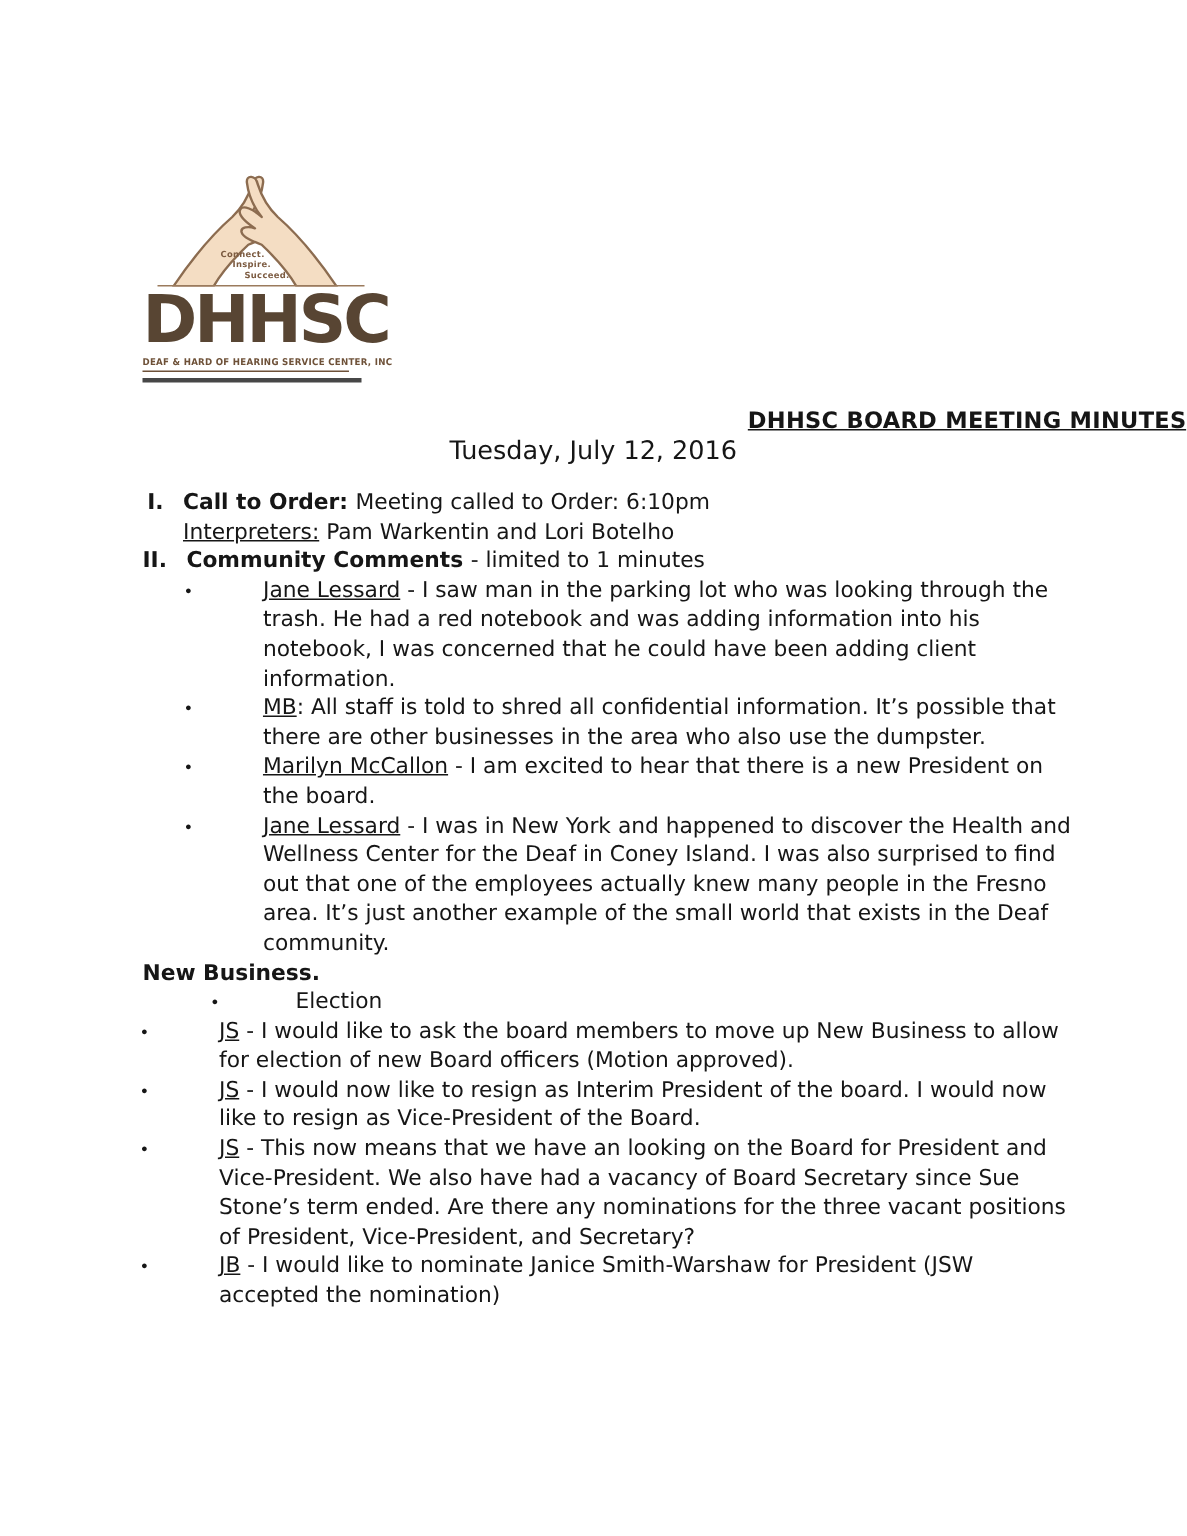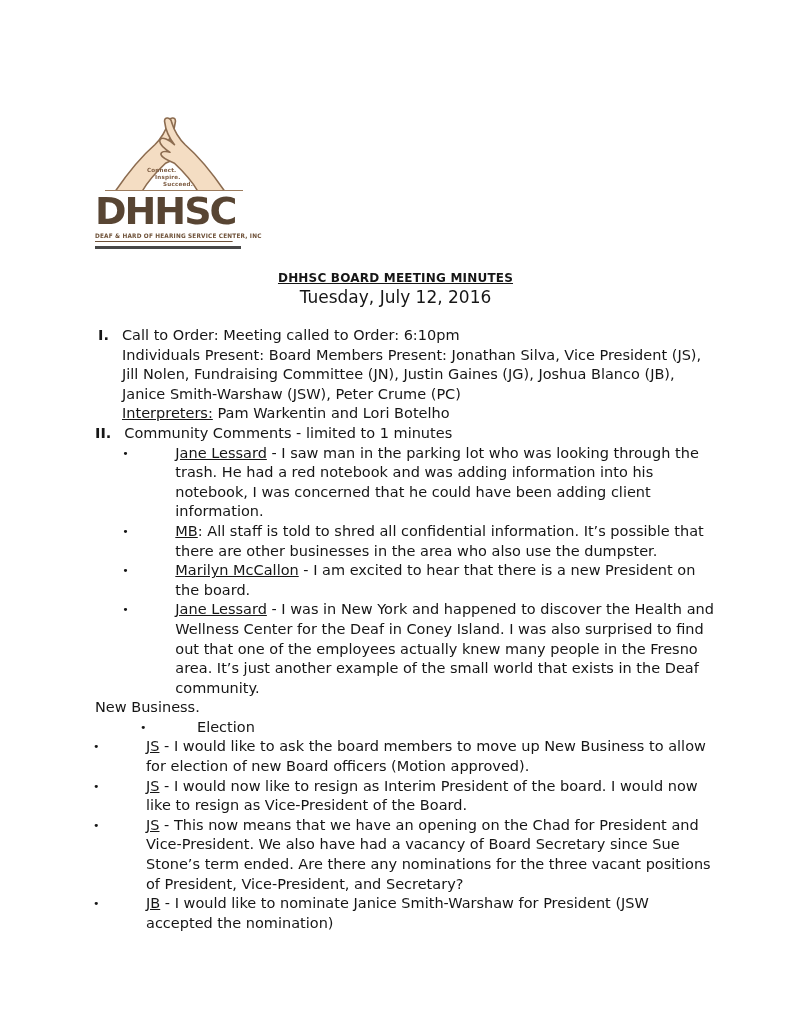--- a/index.html
+++ b/index.html
@@ -16,49 +16,49 @@
   .hands-base{position:absolute;left:10px;bottom:0;width:138px;border-bottom:1.5px solid #9b7b5d;}
   .tagline{
     position:absolute;left:52px;top:56px;
     font-size:5.6px;line-height:1.25;font-weight:bold;
     color:#7c5b41;letter-spacing:.2px;
   }
   .tagline span{display:block;}
   .tagline .tl2{margin-left:8px;}
   .tagline .tl3{margin-left:16px;}
   .acronym{
-    font-size:38px;font-weight:bold;color:#584533;
+    font-size:44px;font-weight:bold;color:#584533;
     letter-spacing:-2px;line-height:1;margin-top:1px;
   }
   .org-line{
     font-size:6.2px;font-weight:bold;color:#6e5138;letter-spacing:.2px;
     white-space:nowrap;border-bottom:1px solid #6e5138;padding-bottom:1.5px;
     width:148px;transform:scaleX(.93);transform-origin:left;margin-top:2px;
   }
   .logo-rule{width:146px;height:3.5px;background:#474747;margin-top:4px;}
 
   
   .title-wrap{position:absolute;left:0;top:271px;width:100%;text-align:center;}
-  .doc-title{font-size:12px;font-weight:bold;text-decoration:underline;letter-spacing:.2px;}
+  .doc-title{font-size:15px;font-weight:bold;text-decoration:underline;letter-spacing:.2px;text-align:right;}
   .doc-date{font-size:17px;margin-top:2px;}
 
   
   .minutes{
     position:absolute;left:95px;top:326px;width:622px;
     font-size:14.5px;line-height:19.6px;
   }
   .sec{display:flex;}
   .sec-num{flex:0 0 27px;box-sizing:border-box;font-weight:bold;text-align:right;padding-right:13px;}
   .sec-body{flex:1;min-width:0;}
   .bullet{display:flex;margin-left:-2px;}
   .bullet .dot{flex:0 0 14px;font-size:11px;}
   .bullet .btxt{flex:1;margin-left:39px;}
   .bullet.sub{margin-left:45px;}
   .bullet.sub .dot{flex:0 0 18px;font-size:11px;}
-  .b{font-weight:normal;}
+  .b{font-weight:bold;}
   .u{text-decoration:underline;}
 </style>
 </head>
 <body>
 
 <div class="page">
 
   <div class="logo">
     <div class="hands-wrap">
       <svg class="hands-svg" width="134" height="80" viewBox="0 0 150 95" preserveAspectRatio="none">
@@ -80,21 +80,20 @@
   <div class="title-wrap">
     <div class="doc-title">DHHSC BOARD MEETING MINUTES</div>
     <div class="doc-date">Tuesday, July 12, 2016</div>
   </div>
 
   <div class="minutes" id="minutes">
       <div class="sec">
         <div class="sec-num">I.</div>
         <div class="sec-body">
           <div class="para"><span class="b">Call to Order: </span><span>Meeting called to Order: 6:10pm</span></div>
-          <div class="para"><span class="b">Individuals Present: </span><span>Board Members Present: Jonathan Silva, Vice President (JS), Jill Nolen, Fundraising Committee (JN), Justin Gaines (JG), Joshua Blanco (JB), Janice Smith-Warshaw (JSW), Peter Crume (PC)</span></div>
           <div class="para"><span class="u">Interpreters:</span><span> Pam Warkentin and Lori Botelho</span></div>
         </div>
       </div>
       <div class="sec">
         <div class="sec-num">II.</div>
         <div class="sec-body">
           <div class="para"><span class="b">Community Comments </span><span> - limited to 1 minutes</span></div>
           <div class="bullet">
             <span class="dot">•</span>
             <span class="btxt"><span class="u">Jane Lessard</span><span> - I saw man in the parking lot who was looking through the trash. He had a red notebook and was adding information into his notebook, I was concerned that he could have been adding client information.</span></span>
@@ -123,21 +122,21 @@
           <div class="bullet">
             <span class="dot">•</span>
             <span class="btxt"><span class="u">JS</span><span> - I would like to ask the board members to move up New Business to allow for election of new Board officers (Motion approved).</span></span>
           </div>
           <div class="bullet">
             <span class="dot">•</span>
             <span class="btxt"><span class="u">JS</span><span> - I would now like to resign as Interim President of the board. I would now like to resign as Vice-President of the Board.</span></span>
           </div>
           <div class="bullet">
             <span class="dot">•</span>
-            <span class="btxt"><span class="u">JS</span><span> - This now means that we have an opening on the Chad for President and Vice-President.  We also have had a vacancy of Board Secretary since Sue Stone’s term ended. Are there any nominations for the three vacant positions of President, Vice-President, and Secretary?</span></span>
+            <span class="btxt"><span class="u">JS</span><span> - This now means that we have an looking on the Board for President and Vice-President.  We also have had a vacancy of Board Secretary since Sue Stone’s term ended. Are there any nominations for the three vacant positions of President, Vice-President, and Secretary?</span></span>
           </div>
           <div class="bullet">
             <span class="dot">•</span>
             <span class="btxt"><span class="u">JB</span><span> - I would like to nominate Janice Smith-Warshaw for President (JSW accepted the nomination)</span></span>
           </div>
         </div>
       </div>
     </div>
 
 </div>

